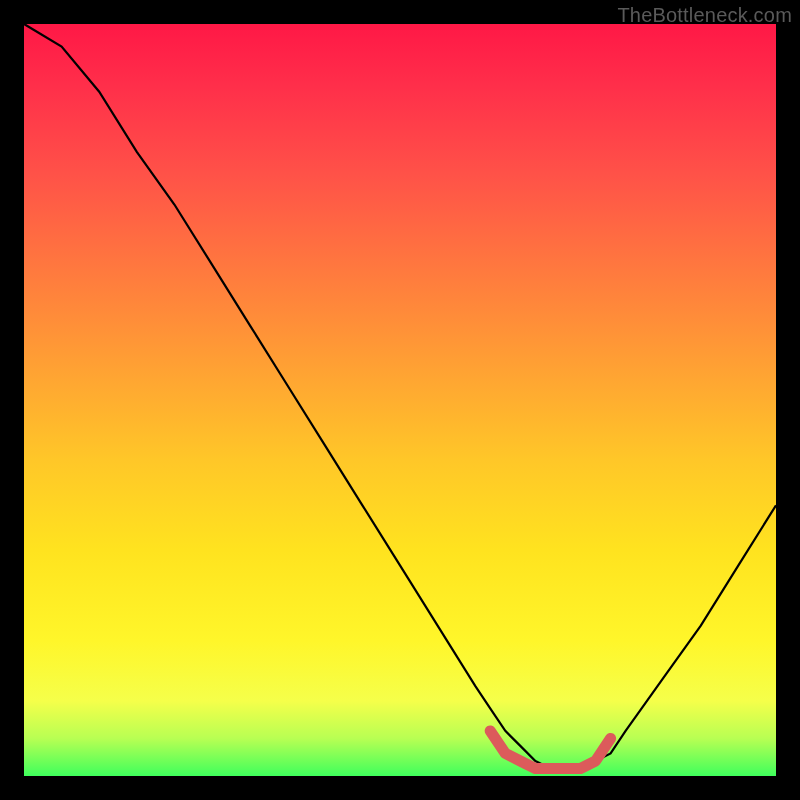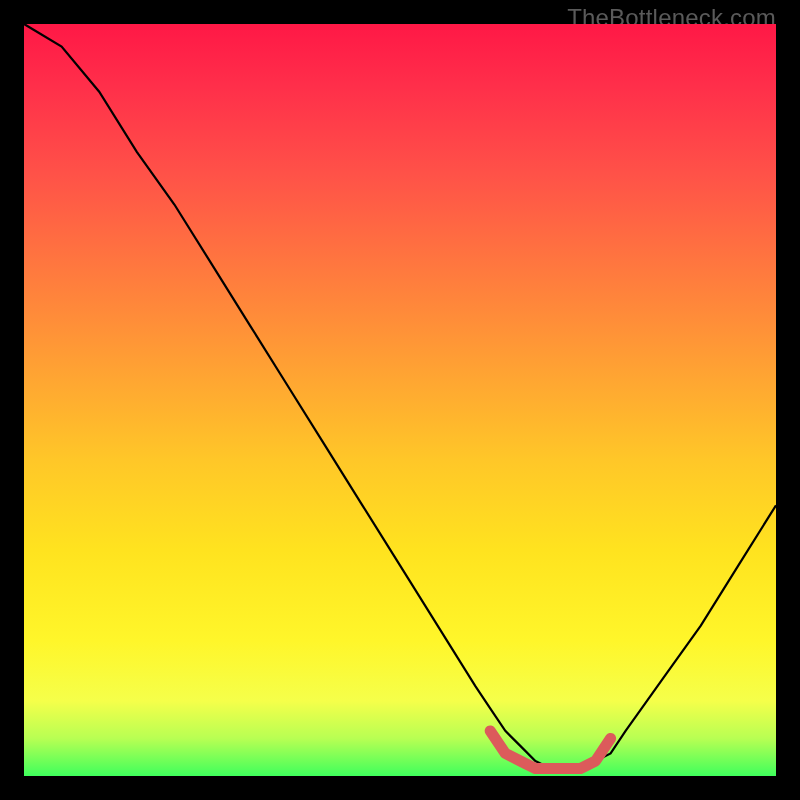--- a/index.html
+++ b/index.html
@@ -44,23 +44,23 @@
     position: absolute;
     left: 0;
     top: 0;
     width: 752px;
     height: 752px;
     overflow: visible;
   }
   .watermark {
     position: absolute;
     top: 4px;
-    right: 24px;
+    right: 8px;
     color: #5a5a5a;
-    font-size: 24px;
+    font-size: 20px;
     font-weight: 500;
     letter-spacing: 0.2px;
   }
 </style>
 </head>
 <body>
 
 <div class="watermark">TheBottleneck.com</div>
 
 <div class="chart-frame">

